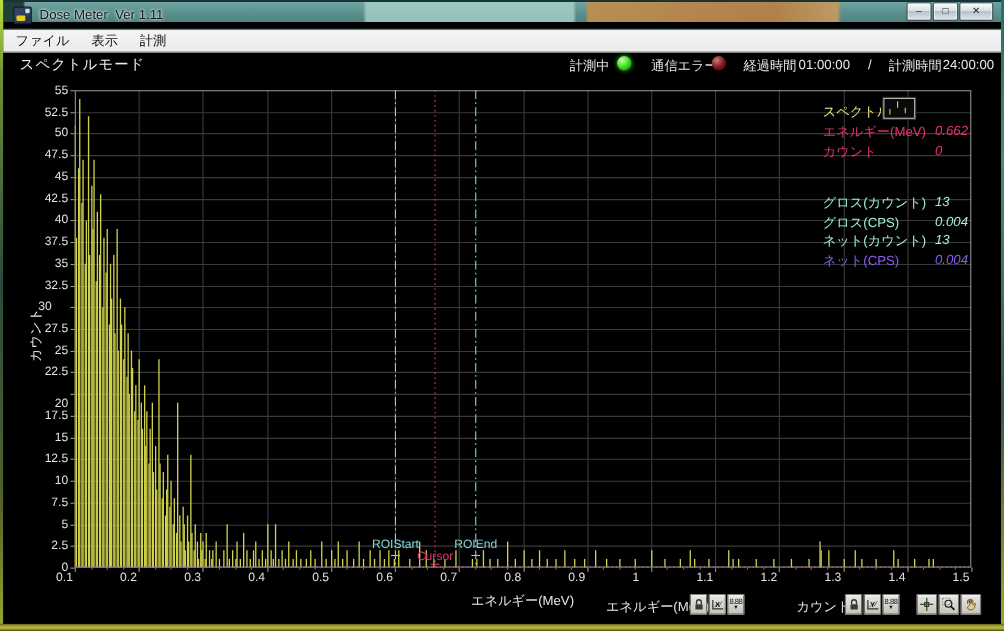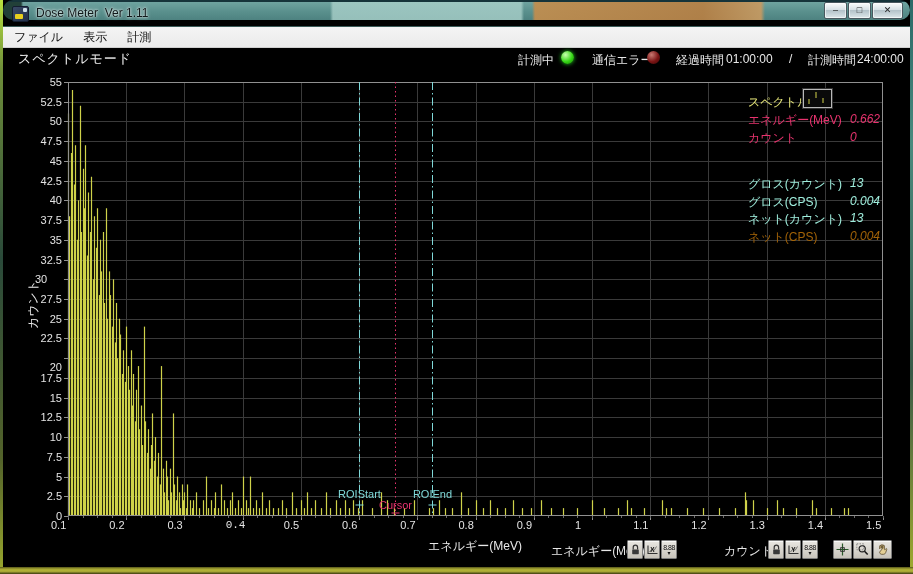--- a/index.html
+++ b/index.html
@@ -7,21 +7,21 @@
        font-family:"Liberation Sans","DejaVu Sans",sans-serif;-webkit-font-smoothing:antialiased;}
   .abs{position:absolute;}
 
   
   .titlebar{left:3px;top:0;width:907px;height:20px;position:absolute;
     background-image:
       linear-gradient(180deg,#16343a 0px,#16343a 2px,rgba(0,0,0,0) 2px),
       linear-gradient(90deg,rgba(30,59,51,.95) 0px,rgba(30,59,51,.95) 18px,rgba(0,0,0,0) 20px),
       linear-gradient(90deg,rgba(0,0,0,0) 0px,rgba(0,0,0,0) 327px,rgba(168,207,201,.8) 330px,rgba(168,207,201,.8) 518px,rgba(0,0,0,0) 521px),
       linear-gradient(90deg,rgba(0,0,0,0) 0px,rgba(0,0,0,0) 529px,rgba(196,141,76,.9) 532px,rgba(185,127,66,.9) 700px,rgba(201,154,96,.9) 758px,rgba(0,0,0,0) 762px),
-      linear-gradient(180deg,#74a8a4 0%,#5b918e 55%,#4d8280 100%); border-radius: 10px;}
+      linear-gradient(180deg,#74a8a4 0%,#5b918e 55%,#4d8280 100%);}
   .titlebar-bottom-line{left:3px;top:26px;width:907px;height:1px;background:#3a5a58;}
   .edge-left{left:0;top:0;width:3px;height:574px;
     background:linear-gradient(180deg,#b9e23f 0%,#6f8f3a 12%,#2a4a3a 45%,#53632a 80%,#9aa82e 100%);}
   .edge-right{left:910px;top:0;width:3px;height:574px;
     background:linear-gradient(180deg,#2a6a68 0%,#4a8a7e 25%,#3a5a48 65%,#a0aa2e 100%);}
   .edge-bottom{left:0;top:567px;width:913px;height:7px;
     background:linear-gradient(180deg,#55551a 0%,#a8a832 30%,#b4b43a 60%,#3a3a10 100%);}
 
   .app-icon{left:9px;top:6px;width:15px;height:14px;border-radius:2px;
     background:linear-gradient(135deg,#3a4a66,#22304a);border:1px solid #141e30;}
@@ -470,21 +470,21 @@
     <div class="ytick" style="top: 72.9091px;">45</div>
     <div class="ytick" style="top: 53.1818px;">47.5</div>
     <div class="ytick" style="top: 33.4545px;">50</div>
     <div class="ytick" style="top: 13.7273px;">52.5</div>
     <div class="ytick" style="top: -6px;">55</div>
   </div>
 <div class="abs" style="left:68px;top:519px;width:815px;height:14px;">
     <div class="xtick" style="left: -17px;">0.1</div>
     <div class="xtick" style="left: 41.2143px;">0.2</div>
     <div class="xtick" style="left: 99.4286px;">0.3</div>
-    <div class="xtick" style="left: 157.643px; font-family: Liberation Mono, monospace;">0.4</div>
+    <div class="xtick" style="left: 157.643px;">0.4</div>
     <div class="xtick" style="left: 215.857px;">0.5</div>
     <div class="xtick" style="left: 274.071px;">0.6</div>
     <div class="xtick" style="left: 332.286px;">0.7</div>
     <div class="xtick" style="left: 390.5px;">0.8</div>
     <div class="xtick" style="left: 448.714px;">0.9</div>
     <div class="xtick" style="left: 506.929px;">1</div>
     <div class="xtick" style="left: 565.143px;">1.1</div>
     <div class="xtick" style="left: 623.357px;">1.2</div>
     <div class="xtick" style="left: 681.571px;">1.3</div>
     <div class="xtick" style="left: 739.786px;">1.4</div>
@@ -515,21 +515,21 @@
     <span class="ro-value">13</span>
   </div>
   <div class="ro-row" data-row-index="4" style="color: rgb(159, 238, 221);">
     <span class="ro-label">グロス(CPS)</span>
     <span class="ro-value">0.004</span>
   </div>
   <div class="ro-row" data-row-index="5" style="color: rgb(159, 238, 221);">
     <span class="ro-label">ネット(カウント)</span>
     <span class="ro-value">13</span>
   </div>
-  <div class="ro-row" data-row-index="6" style="color: #a16207;">
+  <div class="ro-row" data-row-index="6" style="color: #8b5cf6;">
     <span class="ro-label">ネット(CPS)</span>
     <span class="ro-value">0.004</span>
   </div>
 </div>
 
 <div class="abs sc-label" style="left:551px;top:543px;">エネルギー(MeV)</div>
 <div class="btn-group" style="left:627px;top:540px;">
   <div class="scale-btn">
     <svg width="11" height="12" viewBox="0 0 11 12">
         <path d="M3.2 5.4V3.4a2.2 2.2 0 0 1 4.4 0v2" fill="none" stroke="#333" stroke-width="1.2"></path>

